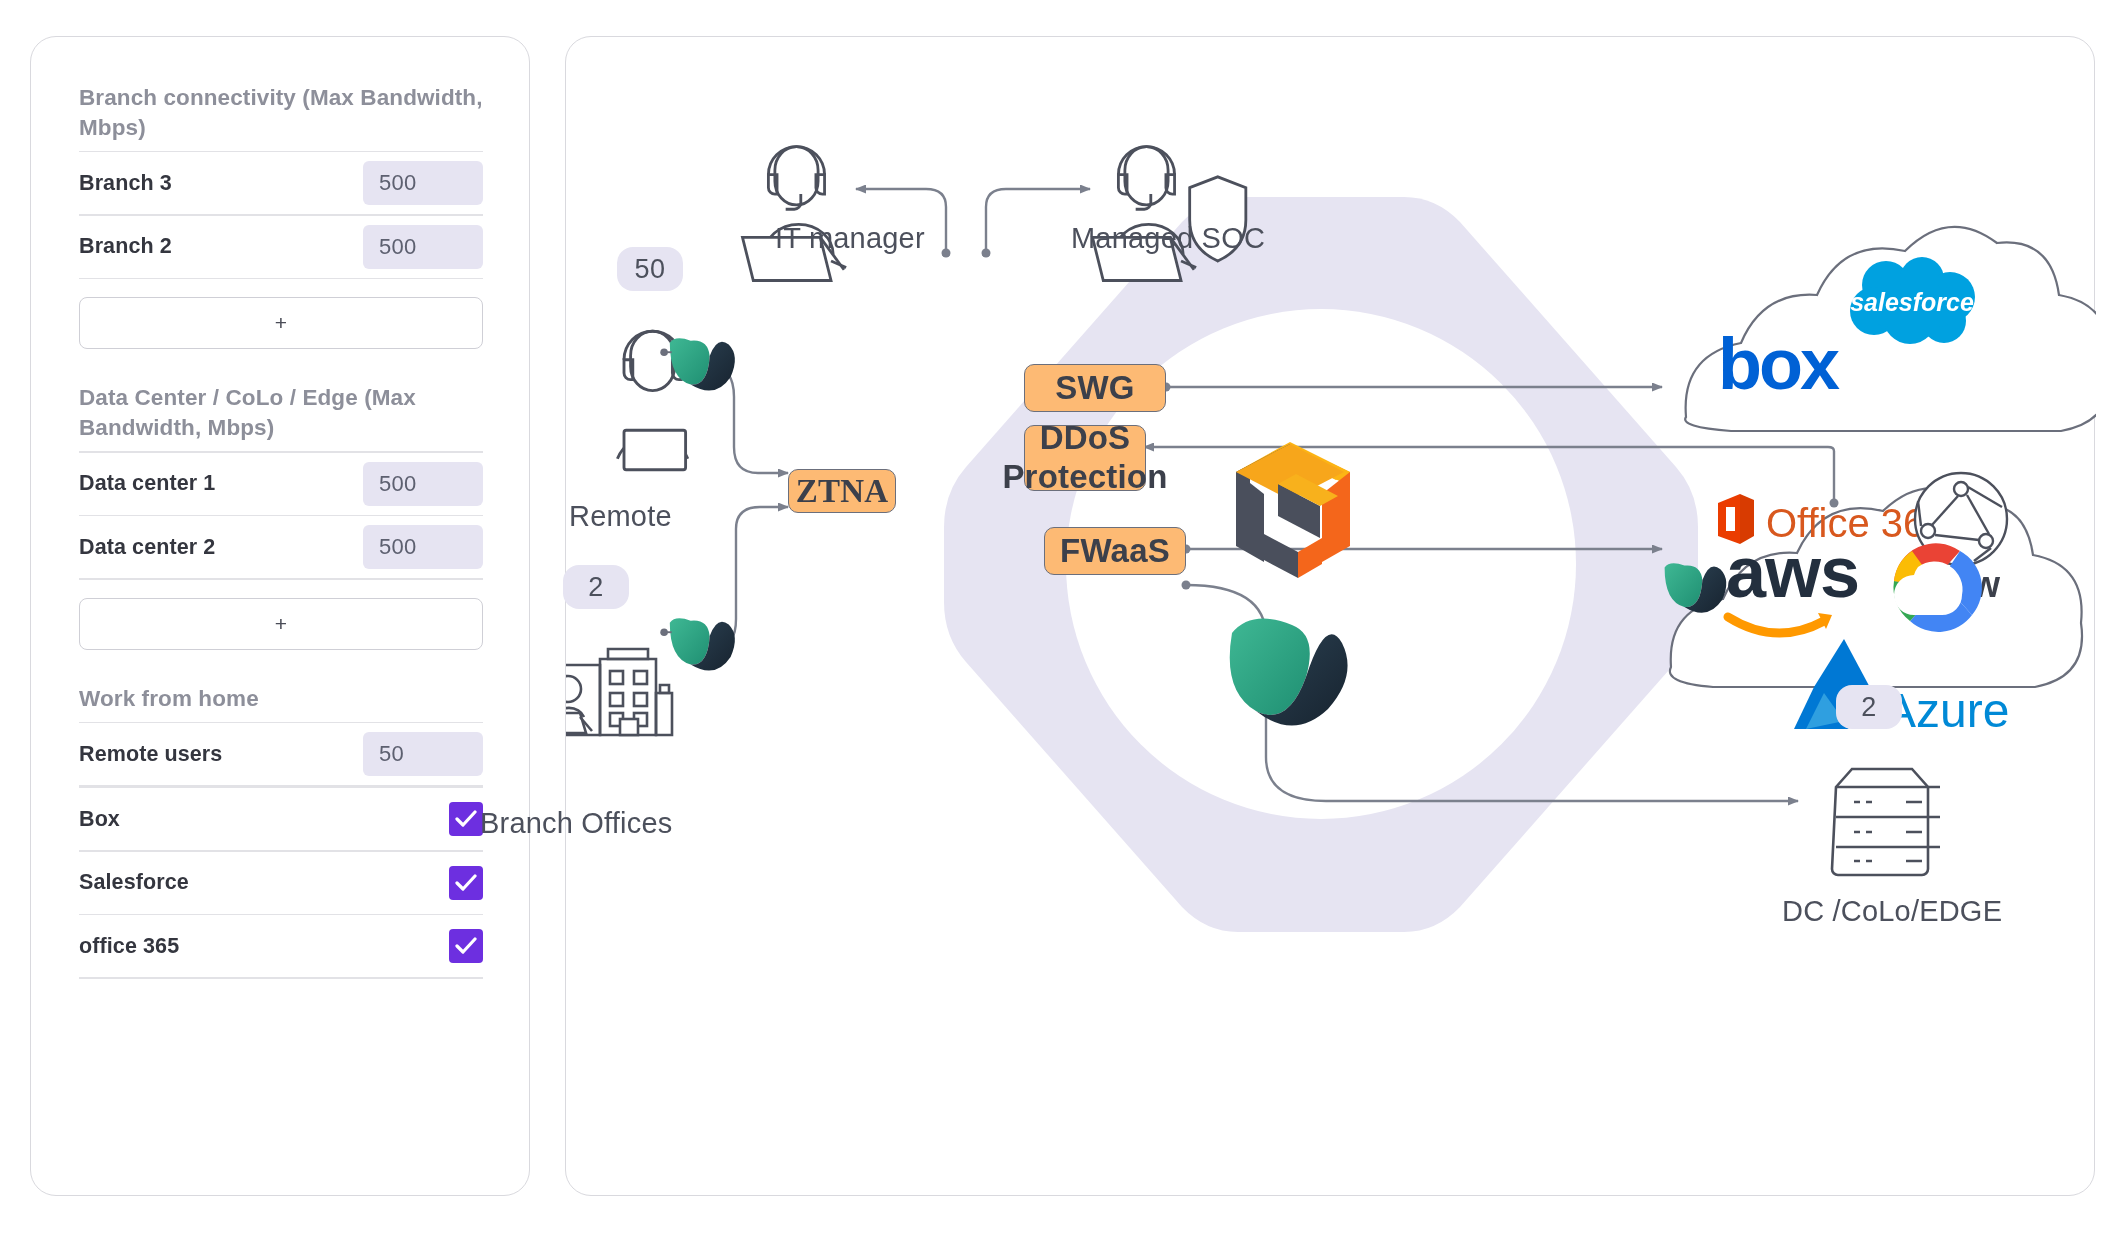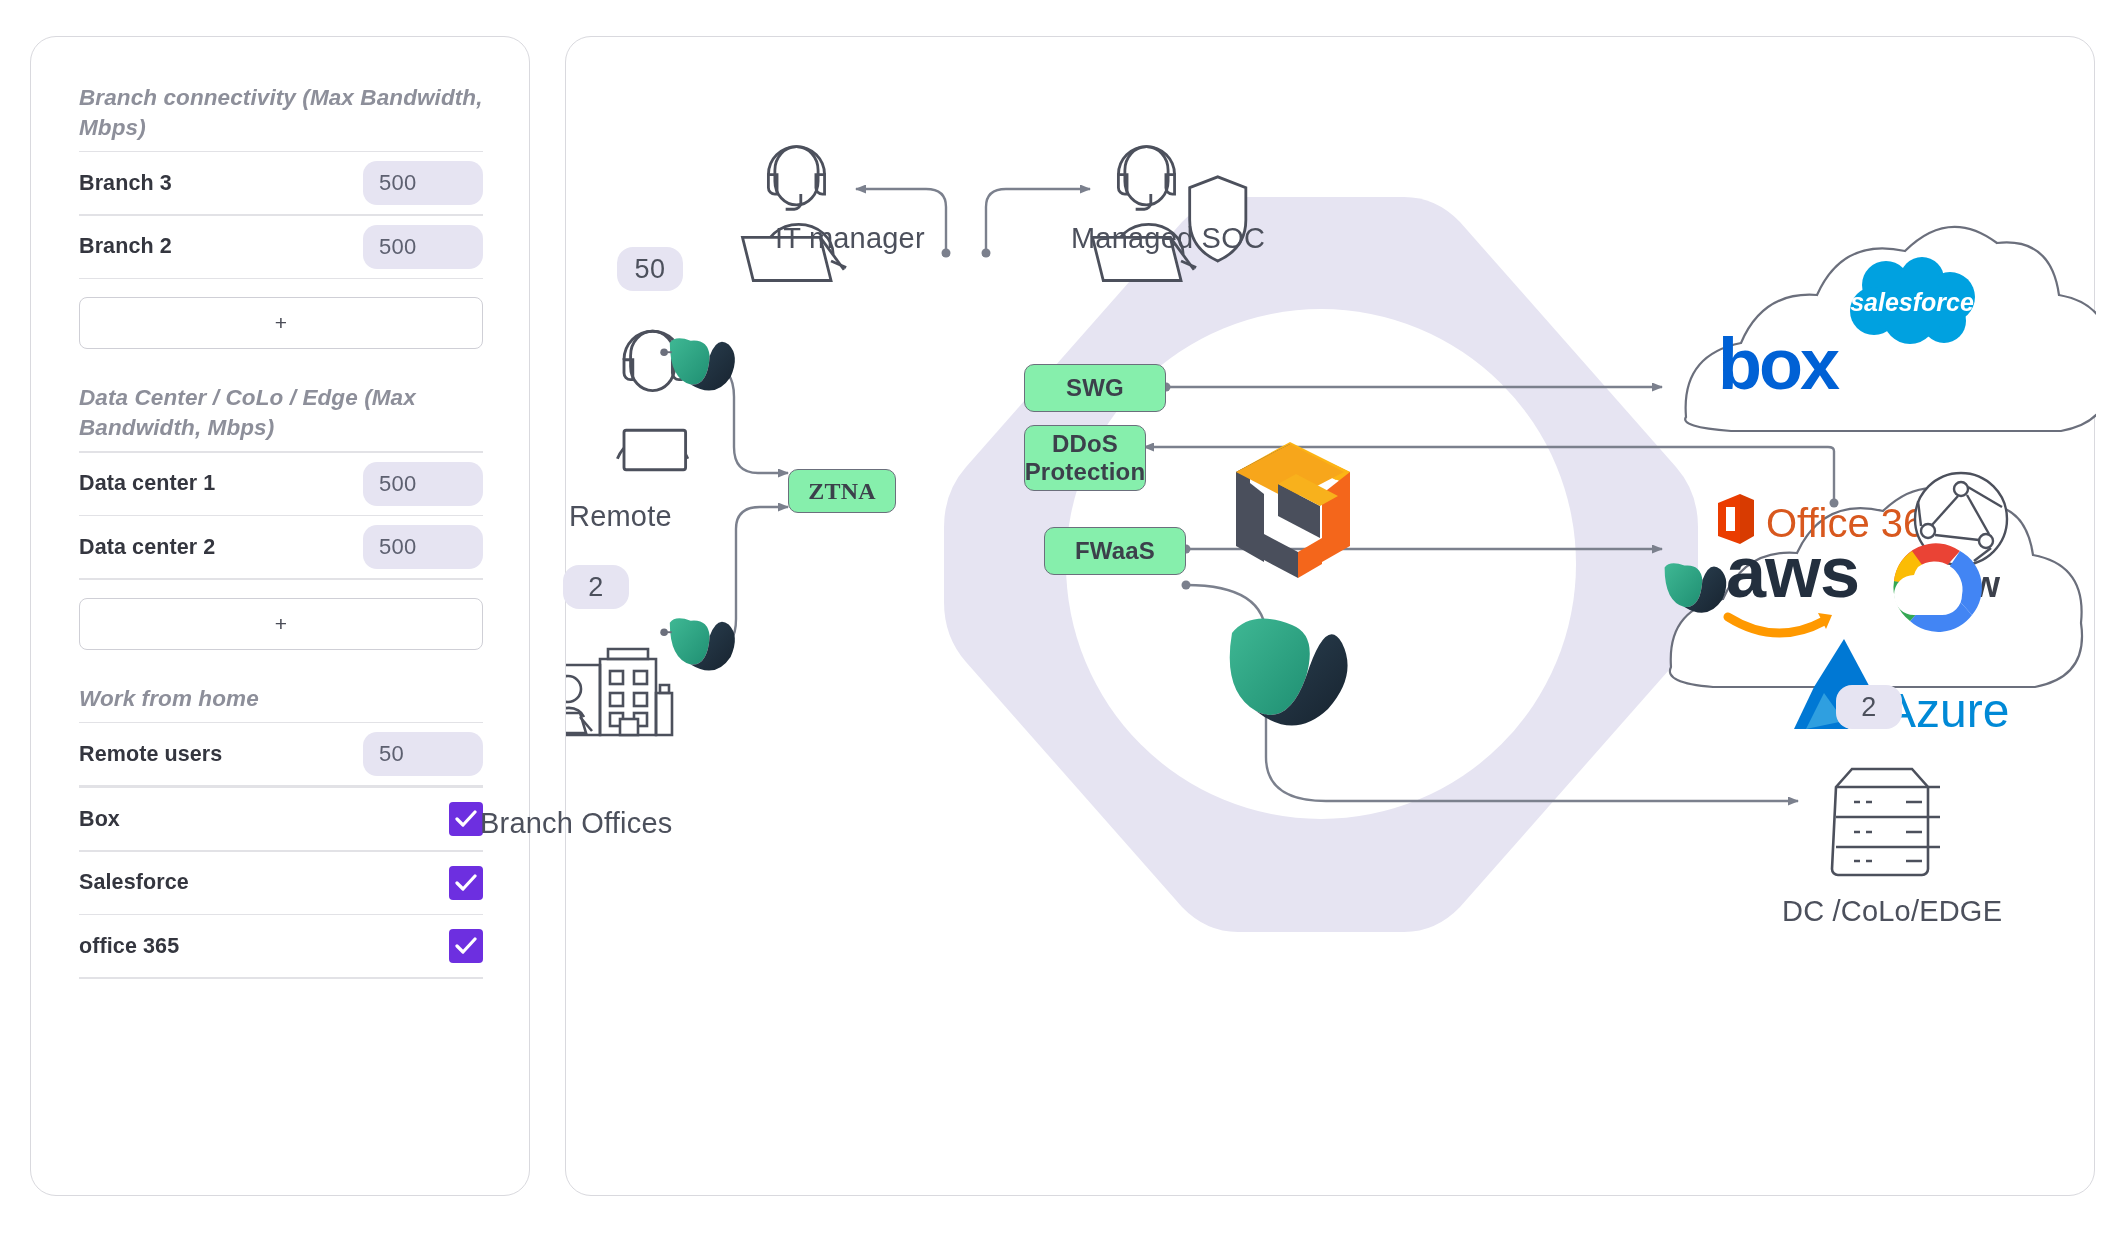--- a/index.html
+++ b/index.html
@@ -24,38 +24,37 @@
 
   
   .sidebar-inner { position: absolute; left: 48px; top: 46px; width: 404px; }
   .group-title {
     color: #8d8f9a;
     font-size: 22.5px;
     font-weight: bold;
     line-height: 1.33;
     letter-spacing: .1px;
     margin: 0 0 8px 0;
-    font-style: italic;
   }
   .group-title.spaced { margin-top: 34px; }
   .hr { height: 1.5px; background: #e2e2e6; width: 100%; }
   .row {
     display: flex; align-items: center; justify-content: space-between;
     height: 62px;
   }
   .row-label {
     color: #34363f;
     font-size: 21.5px;
     font-weight: bold;
     letter-spacing: .1px;
   }
   .row-value {
     width: 120px; height: 44px;
     background: #e6e4f2;
-    border-radius: 14px;
+    border-radius: 6px;
     display: flex; align-items: center;
     padding-left: 16px;
     color: #5d6070;
     font-size: 22px;
     letter-spacing: .3px;
   }
   .add-btn {
     width: 100%; height: 52px;
     margin: 18px 0 6px 0;
     border: 1.5px solid #cfcfd6;
@@ -89,25 +88,25 @@
     background: #e6e4f2;
     border-radius: 16px;
     color: #4c505c;
     font-size: 27px;
     height: 44px; min-width: 66px;
     display: flex; align-items: center; justify-content: center;
     letter-spacing: .5px;
   }
   .svc-box {
     position: absolute;
-    background: #86efac;
+    background: #fdba74;
     border: 1.6px solid #6b6f7c;
     border-radius: 10px;
     color: #3c404b;
-    font-size: 24px;
+    font-size: 33px;
     font-weight: bold;
     display: flex; align-items: center; justify-content: center;
     text-align: center;
     line-height: 1.18;
     letter-spacing: .2px;
     cursor: pointer;
   }
 </style>
 </head>
 <body>

